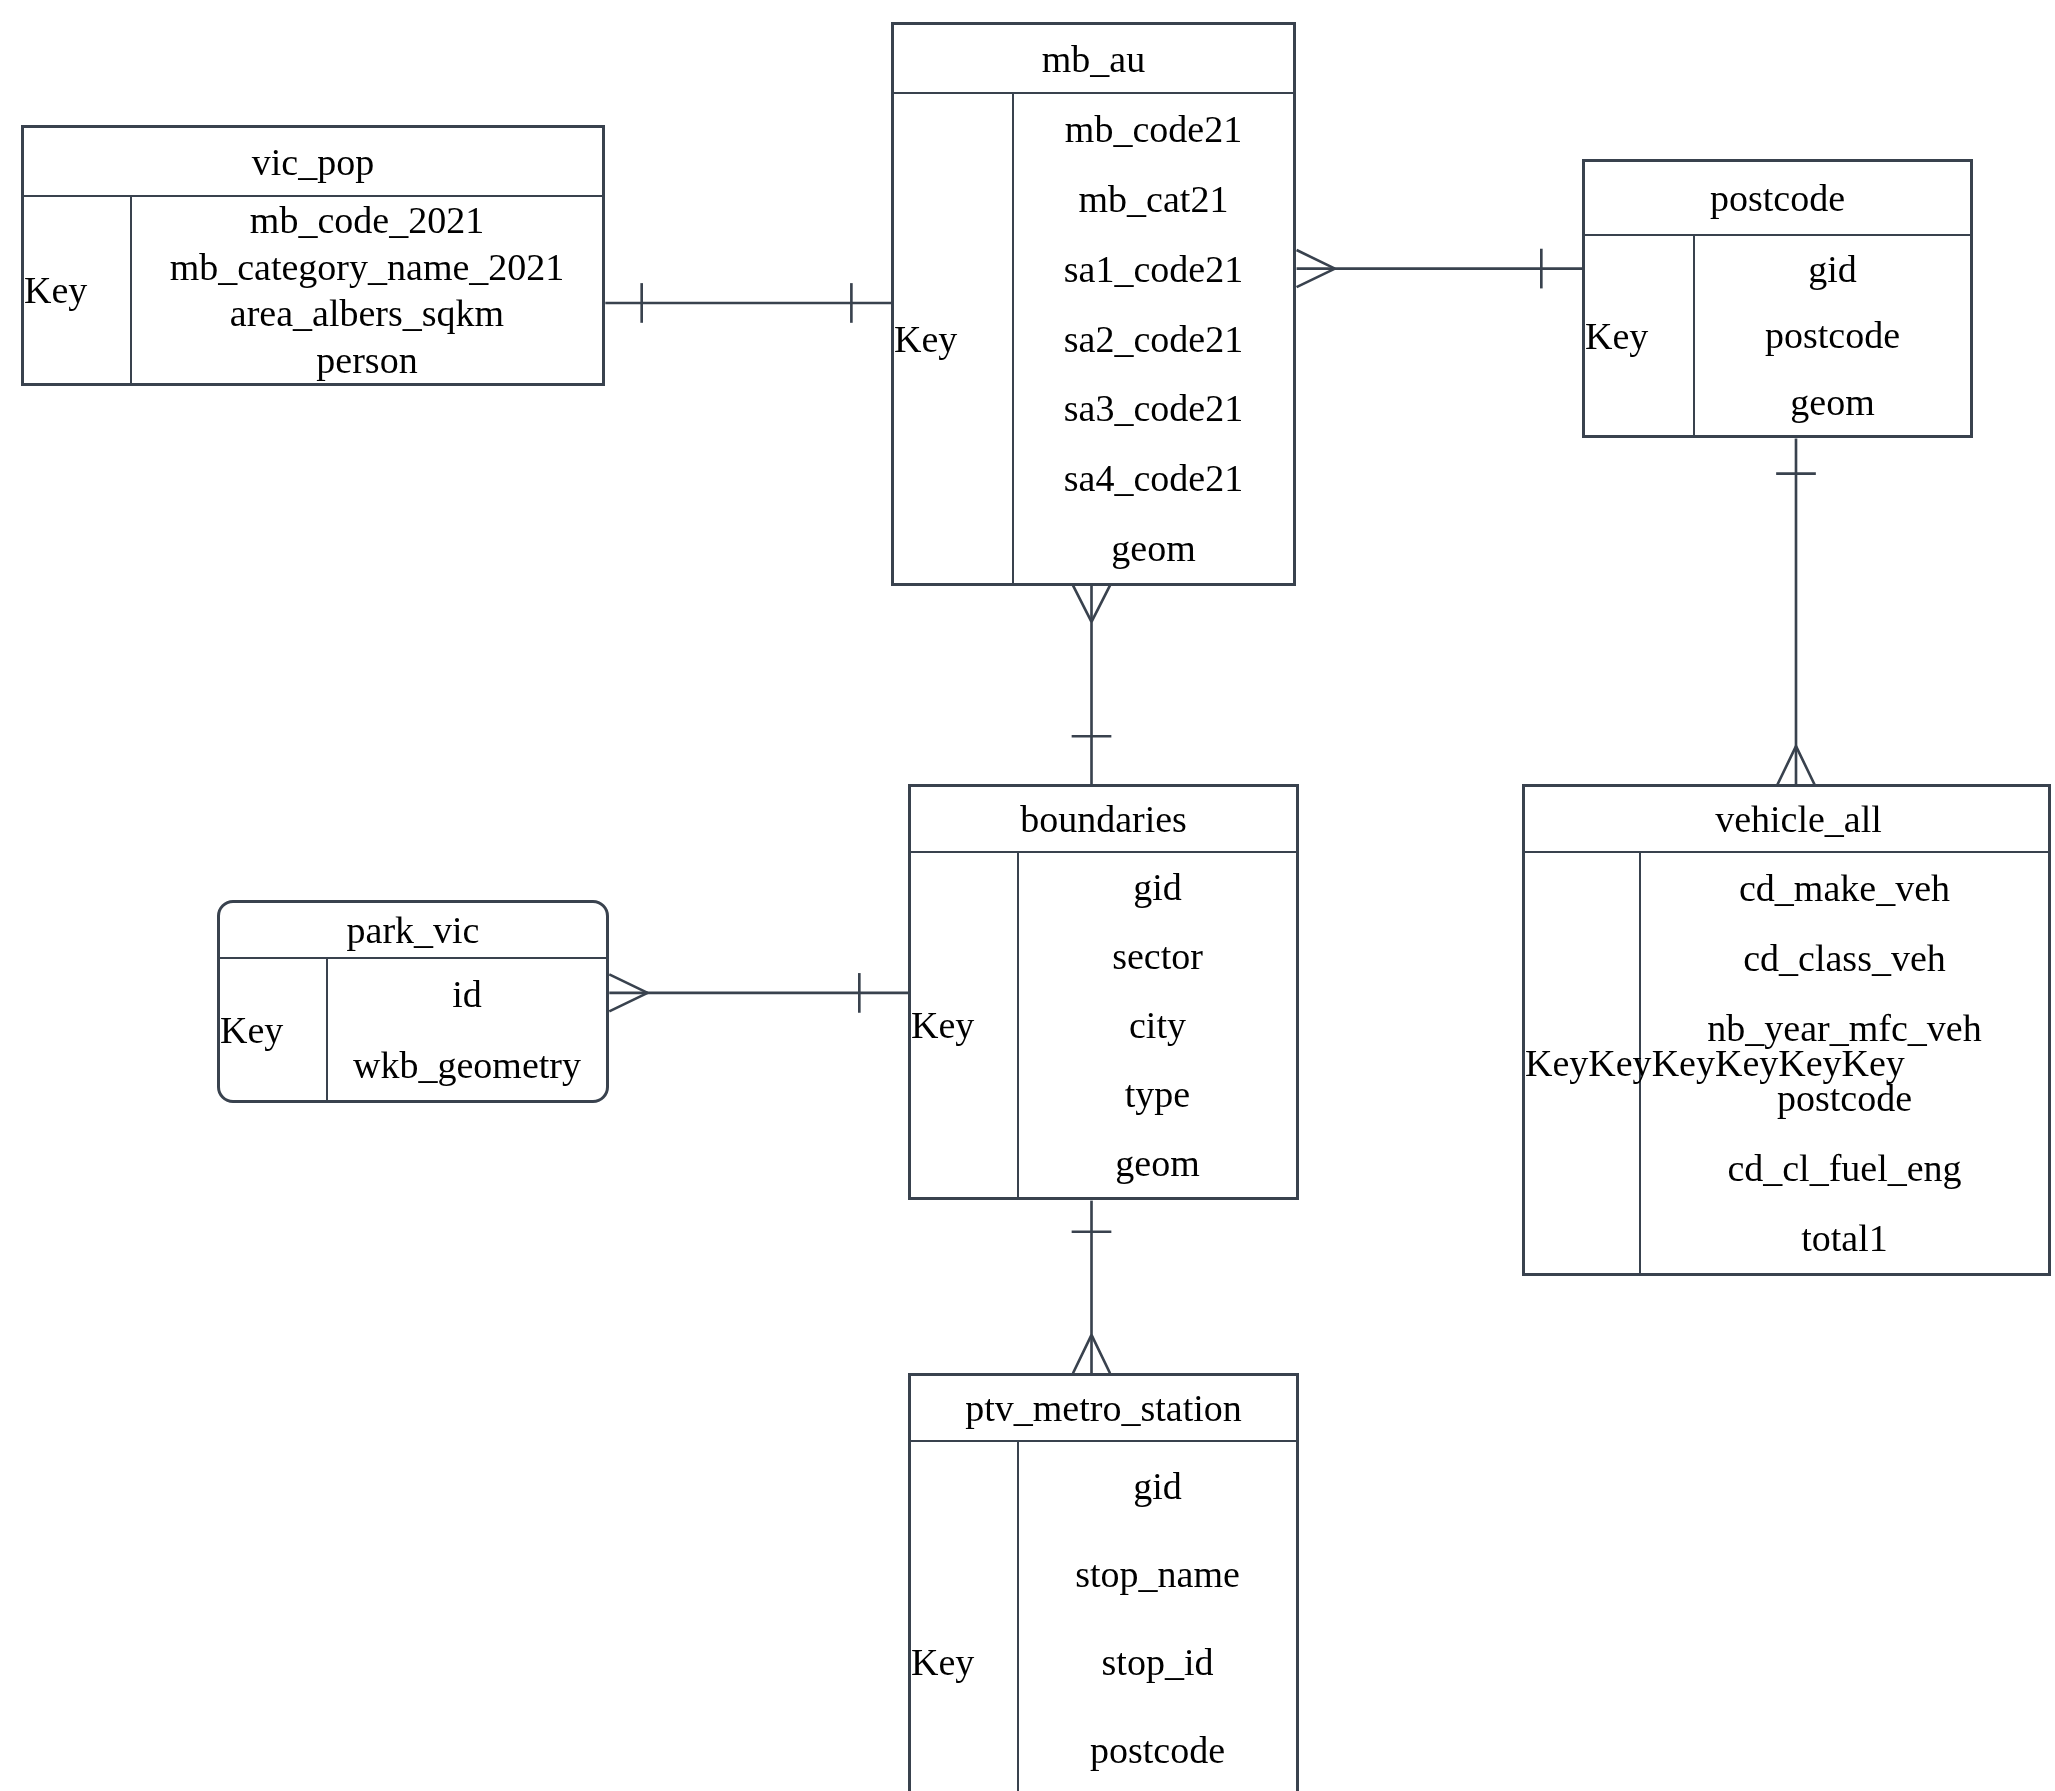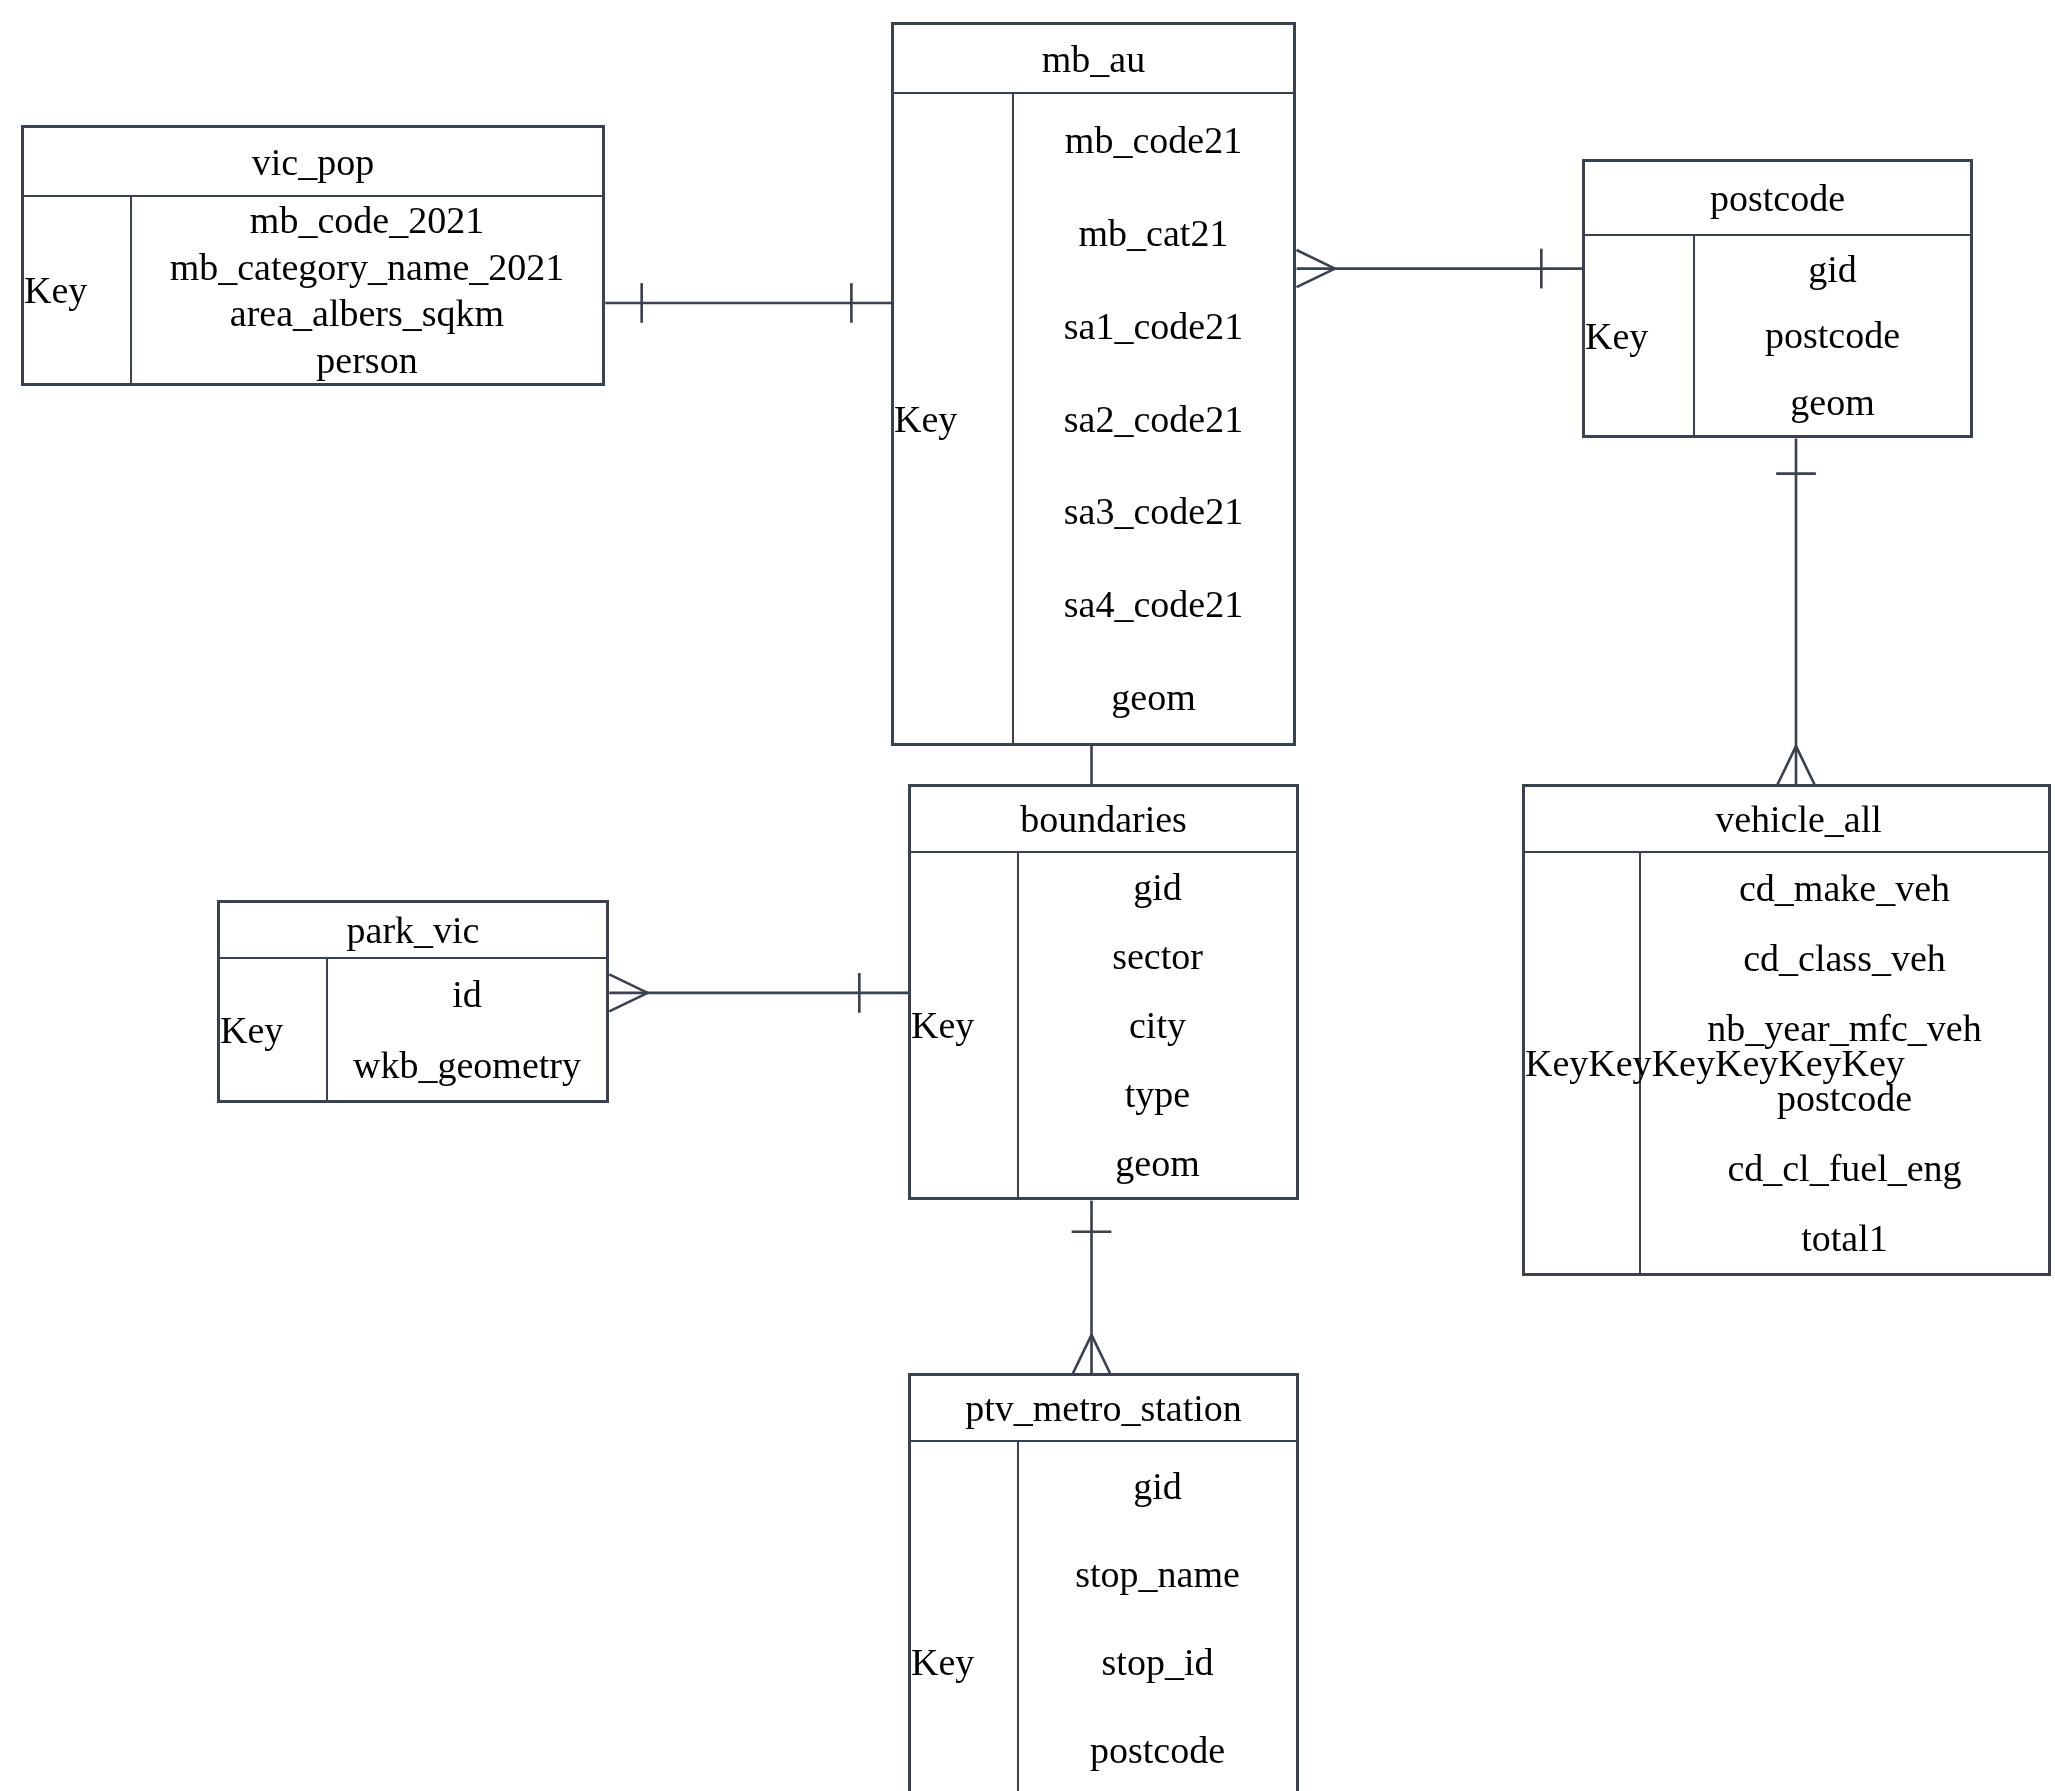--- a/index.html
+++ b/index.html
@@ -110,21 +110,21 @@
       </div>
       <div class="efields">
         <div class="efield">mb_code_2021</div>
         <div class="efield">mb_category_name_2021</div>
         <div class="efield">area_albers_sqkm</div>
         <div class="efield">person</div>
       </div>
     </div>
   </div>
 
-  <div class="etable" style="left:891px;top:22px;width:405px;height:724px;">
+  <div class="etable" style="left:891px;top:22px;width:405px;height:564px;">
     <div class="etitle" style="height:69px;">mb_au</div>
     <div class="ebody">
       <div class="ekeys" style="width:120px;">
         <div class="ekey">Key</div>
         <div class="ekey"></div>
         <div class="ekey"></div>
         <div class="ekey"></div>
         <div class="ekey"></div>
         <div class="ekey"></div>
         <div class="ekey"></div>
@@ -150,21 +150,21 @@
         <div class="ekey"></div>
       </div>
       <div class="efields">
         <div class="efield">gid</div>
         <div class="efield">postcode</div>
         <div class="efield">geom</div>
       </div>
     </div>
   </div>
 
-  <div class="etable" style="left:217px;top:900px;width:392px;height:203px;">
+  <div class="etable" style="left:217px;top:900px;width:392px;height:203px;border-radius:16px;">
     <div class="etitle" style="height:56px;">park_vic</div>
     <div class="ebody">
       <div class="ekeys" style="width:108px;">
         <div class="ekey">Key</div>
         <div class="ekey"></div>
       </div>
       <div class="efields">
         <div class="efield">id</div>
         <div class="efield">wkb_geometry</div>
       </div>

